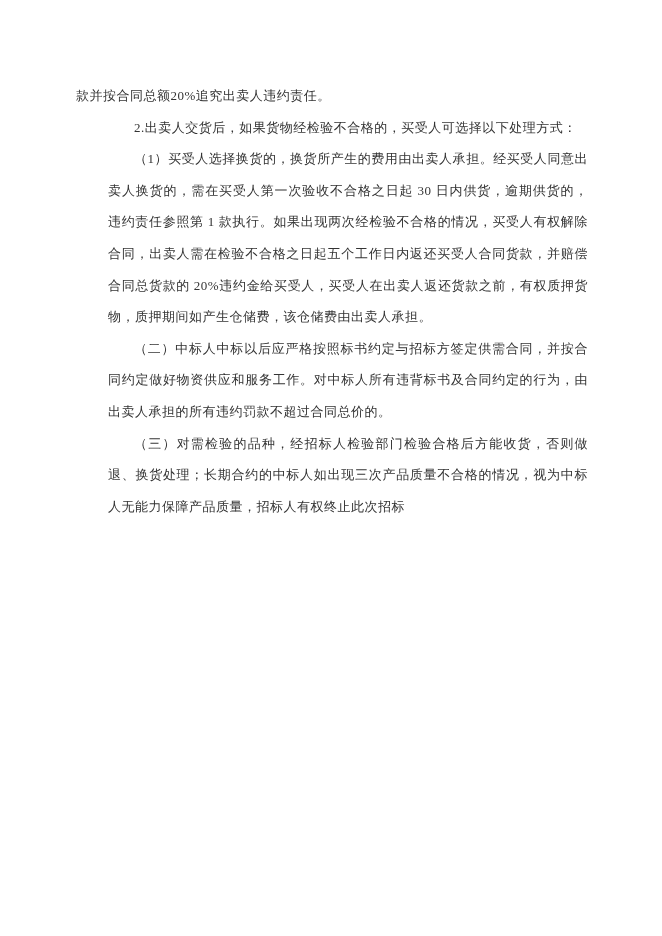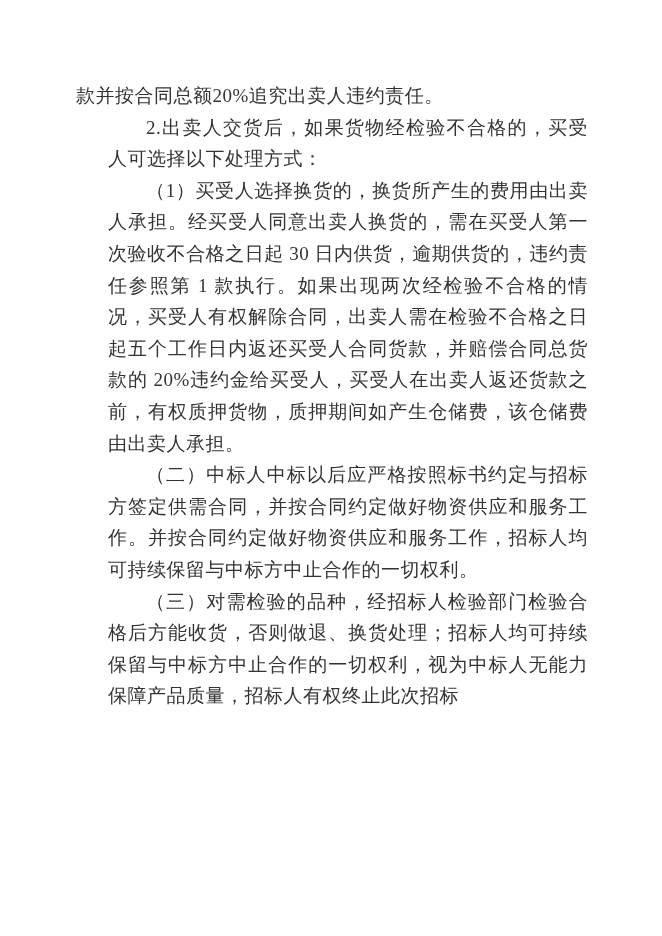--- a/index.html
+++ b/index.html
@@ -16,37 +16,37 @@
     background: #ffffff;
     box-sizing: border-box;
     padding: 80px 74px 60px 76px;
     overflow: hidden;
   }
   .doc-body {
     width: 512px;
   }
   .doc-body p {
     margin: 0;
-    font-size: 19px;
+    font-size: 13px;
     line-height: 31.6px;
     color: #333333;
     text-align: justify;
     text-justify: inter-ideograph;
     letter-spacing: 0.5px;
     word-break: break-all;
   }
   .doc-body p.indent {
     text-indent: 2em;
     margin-left: 32px;
   }
 </style>
 </head>
 <body>
 
 <div class="page">
   <div class="doc-body">
     <p>款并按合同总额20%追究出卖人违约责任。</p>
     <p class="indent">2.出卖人交货后，如果货物经检验不合格的，买受人可选择以下处理方式：</p>
     <p class="indent">（1）买受人选择换货的，换货所产生的费用由出卖人承担。经买受人同意出卖人换货的，需在买受人第一次验收不合格之日起 30 日内供货，逾期供货的，违约责任参照第 1 款执行。如果出现两次经检验不合格的情况，买受人有权解除合同，出卖人需在检验不合格之日起五个工作日内返还买受人合同货款，并赔偿合同总货款的 20%违约金给买受人，买受人在出卖人返还货款之前，有权质押货物，质押期间如产生仓储费，该仓储费由出卖人承担。</p>
-    <p class="indent">（二）中标人中标以后应严格按照标书约定与招标方签定供需合同，并按合同约定做好物资供应和服务工作。并按合同约定做好物资供应和服务工作，招标人均可持续保留与中标方中止合作的一切权利。</p>
-    <p class="indent">（三）对需检验的品种，经招标人检验部门检验合格后方能收货，否则做退、换货处理；招标人均可持续保留与中标方中止合作的一切权利，视为中标人无能力保障产品质量，招标人有权终止此次招标</p>
+    <p class="indent">（二）中标人中标以后应严格按照标书约定与招标方签定供需合同，并按合同约定做好物资供应和服务工作。对中标人所有违背标书及合同约定的行为，由出卖人承担的所有违约罚款不超过合同总价的。</p>
+    <p class="indent">（三）对需检验的品种，经招标人检验部门检验合格后方能收货，否则做退、换货处理；长期合约的中标人如出现三次产品质量不合格的情况，视为中标人无能力保障产品质量，招标人有权终止此次招标</p>
   </div>
 </div>
 
 </body></html>

